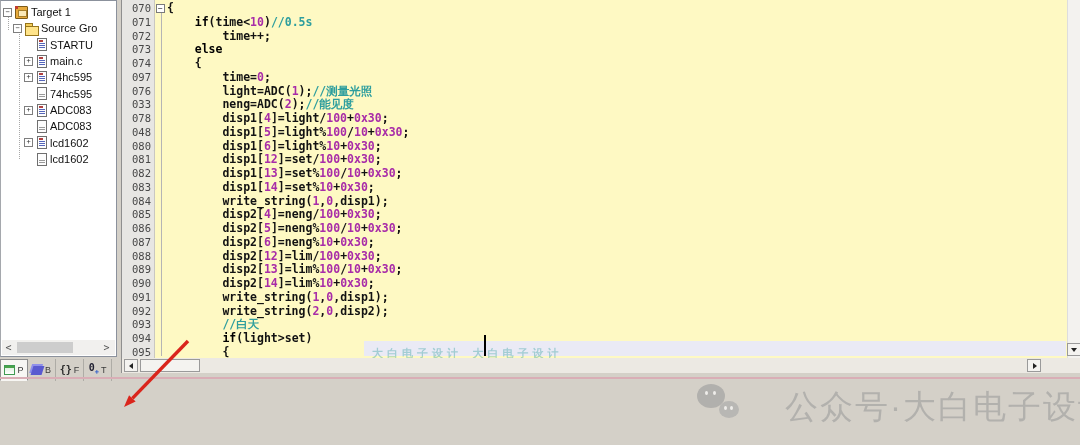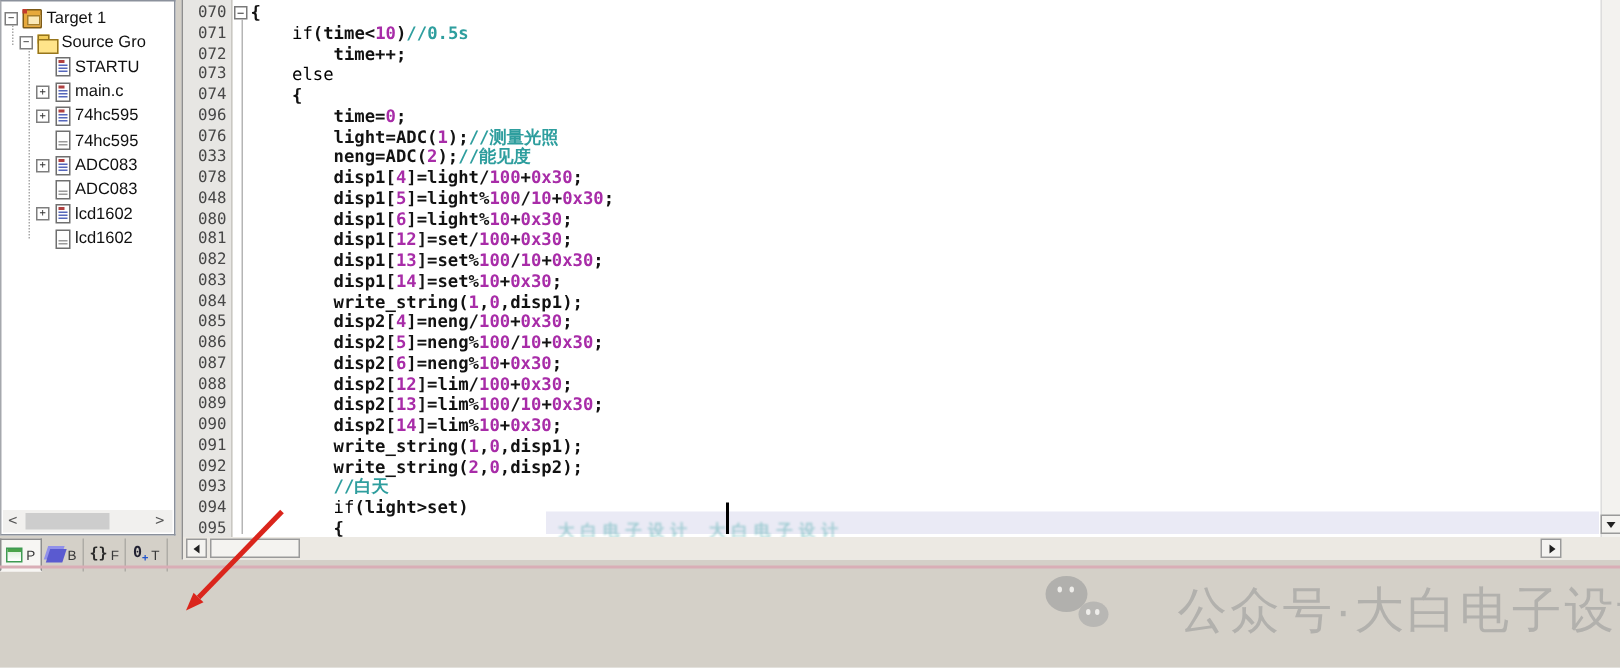--- a/index.html
+++ b/index.html
@@ -42,33 +42,33 @@
   .wtab.active { background:#f7f6f3; border:1px solid #8e8e8e; border-bottom-color:#f7f6f3; }
   .tabic { display:inline-block; }
   .ic-project { width:11px; height:10px; border:1px solid #3f9a52; background:linear-gradient(#d7ecd7,#fff); }
   .ic-project:after { content:""; display:block; height:2px; background:#4aa34a; }
   .ic-books { width:11px; height:9px; background:#5a5ad0; transform:skewX(-18deg); box-shadow:-2px -2px 0 #9090ea; }
   .ic-braces { font:bold 10px/10px "DejaVu Sans Mono", monospace; color:#2a2a2a; }
   .ic-zero { font:bold 10px/10px "DejaVu Sans Mono", monospace; color:#223; }
   .ic-zero sub { color:#2255cc; font-size:7px; }
 
   
-  #editor { position:absolute; left:121px; top:0; width:959px; height:373px; background:#ffffff;
+  #editor { position:absolute; left:121px; top:0; width:959px; height:373px; background:#fef9c3;
     border-left:1px solid #8f8f8f; }
   #gutter-bg { position:absolute; left:0; top:0; width:33px; height:358px; background:#e7e6e3; border-right:1px solid #c9c7c2; }
   #gutter { position:absolute; left:0; top:2px; width:31px; text-align:right; }
   #gutter div { height:13.75px; font:10.5px/13.75px "DejaVu Sans Mono", monospace; color:#474747; padding-right:2px; }
   #fold-line { position:absolute; left:39px; top:13px; height:343px; width:1px; background:#b5b5b5; }
   #fold-box { position:absolute; left:34px; top:4px; width:9px; height:9px; background:#fff;
     border:1px solid #7a7a7a; font:8px/7px "DejaVu Sans Mono", monospace; text-align:center; color:#333; }
   #cur-line-band { position:absolute; left:242px; top:341px; width:702px; height:15px; background:#eaeaf5; }
   #code-lines { position:absolute; left:45px; top:2px; white-space:pre; }
   #code-lines div { height:13.75px; font:bold 11.5px/13.75px "DejaVu Sans Mono", monospace; color:#121212; }
   #code-lines .num { font-weight:bold; }
-  #code-lines .kw { font-weight:normal; color:#000;margin-top:39px; }
+  #code-lines .kw { font-weight:bold; color:#000;margin-top:39px; }
   #ghost-text { position:absolute; left:250px; top:347px; width:360px; overflow:hidden;
     font:bold 11px/13px "DejaVu Sans Mono", monospace; letter-spacing:4px; opacity:.38; filter:blur(.6px); white-space:nowrap; }
   #caret { position:absolute; left:362px; top:335px; width:2px; height:21px; background:#000; }
 
   #ed-hscroll { position:absolute; left:0; top:358px; width:959px; height:15px; background:#ece9e3; }
   .btn3d { position:absolute; top:1px; width:14px; height:13px; background:#f4f3f0; border:1px solid #9a9a9a; }
   .tri { position:absolute; width:0; height:0; }
   .tri-left { left:4px; top:3px; border-top:3px solid transparent; border-bottom:3px solid transparent; border-right:4px solid #222; }
   .tri-right { left:5px; top:3px; border-top:3px solid transparent; border-bottom:3px solid transparent; border-left:4px solid #222; }
   .tri-down { left:3px; top:4px; border-left:3.5px solid transparent; border-right:3.5px solid transparent; border-top:4.5px solid #222; }
@@ -185,21 +185,21 @@
     </div>
 
   <div id="editor">
     <div id="gutter-bg"></div>
     <div id="gutter">
         <div>070</div>
         <div>071</div>
         <div>072</div>
         <div>073</div>
         <div>074</div>
-        <div>096</div>
+        <div>097</div>
         <div>076</div>
         <div>033</div>
         <div>078</div>
         <div>048</div>
         <div>080</div>
         <div>081</div>
         <div>082</div>
         <div>083</div>
         <div>084</div>
         <div>085</div>

